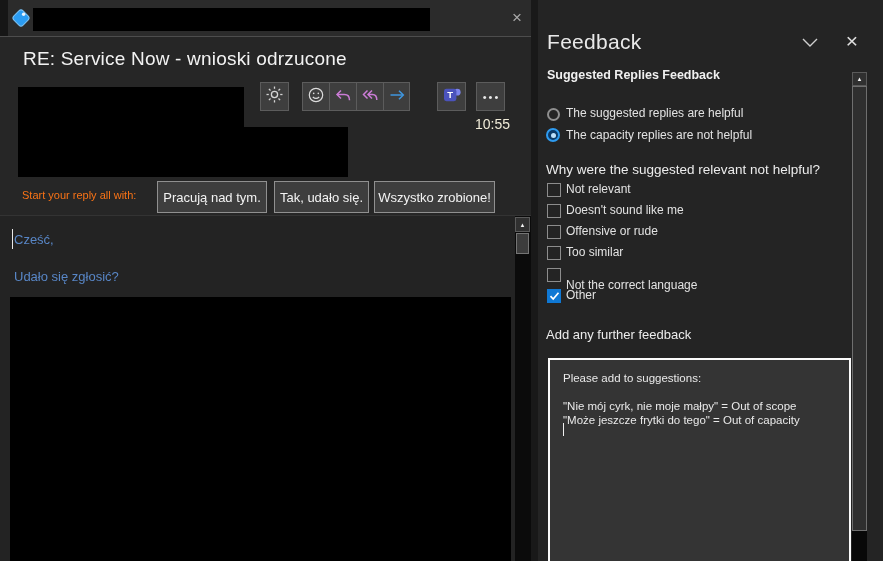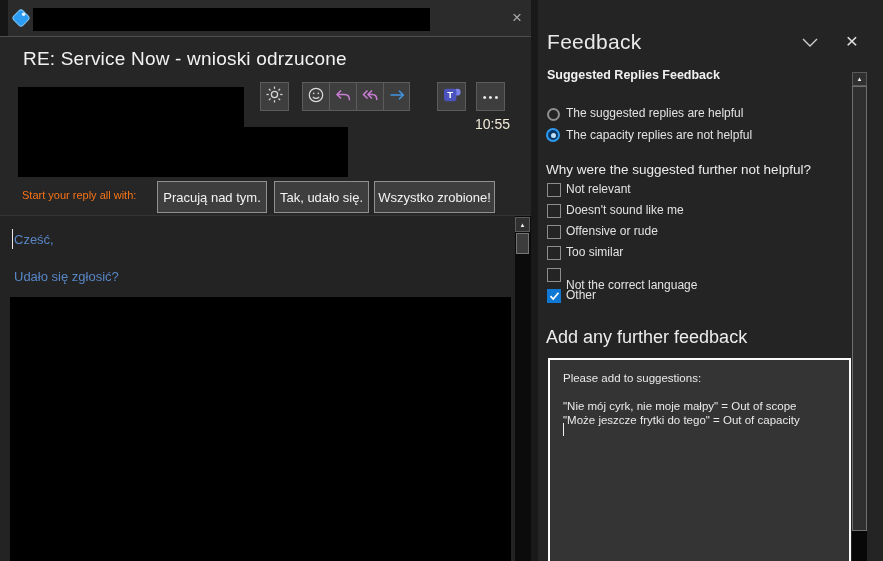--- a/index.html
+++ b/index.html
@@ -57,21 +57,21 @@
   .fb-section{position:absolute;left:9px;top:50px;font-size:12.5px;font-weight:bold;color:#f0f0f0;}
 
   .radio-label,.chk-label{position:absolute;left:28px;font-size:12px;color:#e2e2e2;}
   .radio-off{position:absolute;left:9px;width:9px;height:9px;border:2px solid #8f8f8f;border-radius:50%;background:transparent;}
   .radio-on{position:absolute;left:8px;width:10px;height:10px;border:2px solid #2e9bf0;border-radius:50%;background:#0c3a68;display:flex;align-items:center;justify-content:center;}
   .radio-on .dot{width:5px;height:5px;border-radius:50%;background:#bee0fa;}
 
   .fb-question{position:absolute;left:8px;top:144px;font-size:13.5px;color:#ececec;}
   .chk-box{position:absolute;left:9px;width:12px;height:12px;border:1px solid #8d8d8d;background:transparent;box-sizing:content-box;}
   .chk-box.checked{background:#0f78d4;border-color:#0f78d4;display:flex;align-items:center;justify-content:center;}
-  .fb-add-label{position:absolute;left:8px;top:309px;font-size:18px;color:#ececec;}
+  .fb-add-label{position:absolute;left:8px;top:309px;font-size:13px;color:#ececec;}
 
   .fb-textarea{position:absolute;left:10px;top:340px;width:299px;height:203px;background:#343434;border:2px solid #fbfbfb;}
   .fb-text{position:absolute;left:13px;top:11px;right:8px;font-size:11.5px;line-height:14px;color:#e9e9e9;white-space:pre-wrap;}
   .caret-textarea{position:absolute;left:13px;top:63px;width:1px;height:13px;background:#f0f0f0;}
 
   .rscroll-btn{position:absolute;left:314px;top:54px;width:15px;height:14px;}
   .rscroll-thumb{position:absolute;left:314px;top:68px;width:15px;height:445px;background:#2f2f2f;border:1px solid #6f6f6f;box-sizing:border-box;}
   .rscroll-track{position:absolute;left:314px;top:513px;width:15px;height:48px;background:#080808;}
 </style>
 </head>
@@ -201,21 +201,21 @@
     <div class="fb-section">Suggested Replies Feedback</div>
 
     <div class="radio-off" style="top:90px;"></div>
     <div class="radio-label" style="top:88px;">The suggested replies are helpful</div>
 
     <div class="radio-on" style="top:110px;">
         <div class="dot"></div>
       </div>
     <div class="radio-label" style="top:110px;">The capacity replies are not helpful</div>
 
-    <div class="fb-question">Why were the suggested further not helpful?</div>
+    <div class="fb-question">Why were the suggested relevant not helpful?</div>
 
     <div class="chk-box" style="top:165px;"></div>
     <div class="chk-label" style="top:164px;">Not relevant</div>
 
     <div class="chk-box" style="top:186px;"></div>
     <div class="chk-label" style="top:185px;">Doesn't sound like me</div>
 
     <div class="chk-box" style="top:207px;"></div>
     <div class="chk-label" style="top:206px;">Offensive or rude</div>
 

